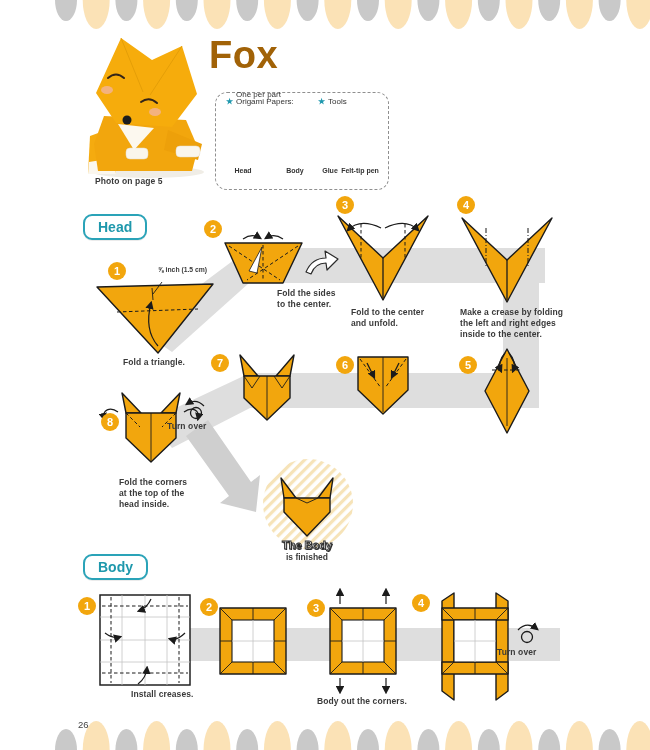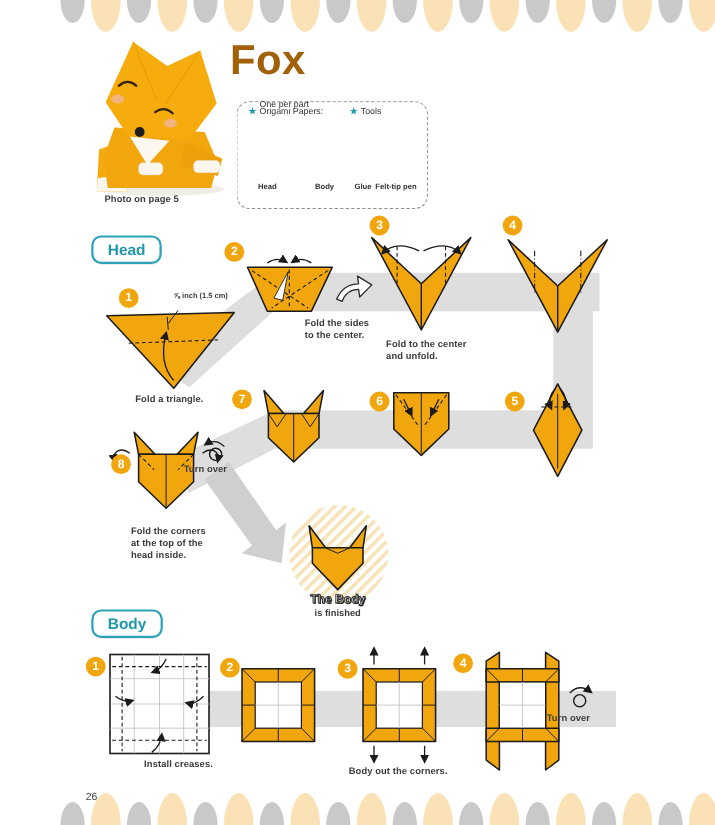--- a/index.html
+++ b/index.html
@@ -294,20 +294,23 @@
   <div class="stepnum" style="left:336px;top:356px;">6</div>
   <div class="stepnum" style="left:211px;top:354px;">7</div>
   <div class="stepnum" style="left:101px;top:413px;">8</div>
 
   <div class="note" style="left:158px;top:266px;">⅝ inch (1.5 cm)</div>
   <div class="cap" style="left:123px;top:357px;">Fold a triangle.</div>
   <div class="cap" style="left:233px;top:288px;margin-left:44px;">Fold the sides
 to the center.</div>
   <div class="cap" style="left:351px;top:307px;">Fold to the center
 and unfold.</div>
+  <div class="cap" style="left:460px;top:307px;">Make a crease by folding
+the left and right edges
+inside to the center.</div>
   <div class="cap center" style="left:167px;top:421px;width:60px;">Turn over</div>
   <div class="cap" style="left:119px;top:477px;">Fold the corners
 at the top of the
 head inside.</div>
 
   <div class="finished-title">The Body</div>
   <div class="finished-sub">is finished</div>
 
   <div class="badge" style="left:83px;top:554px;">Body</div>
 

